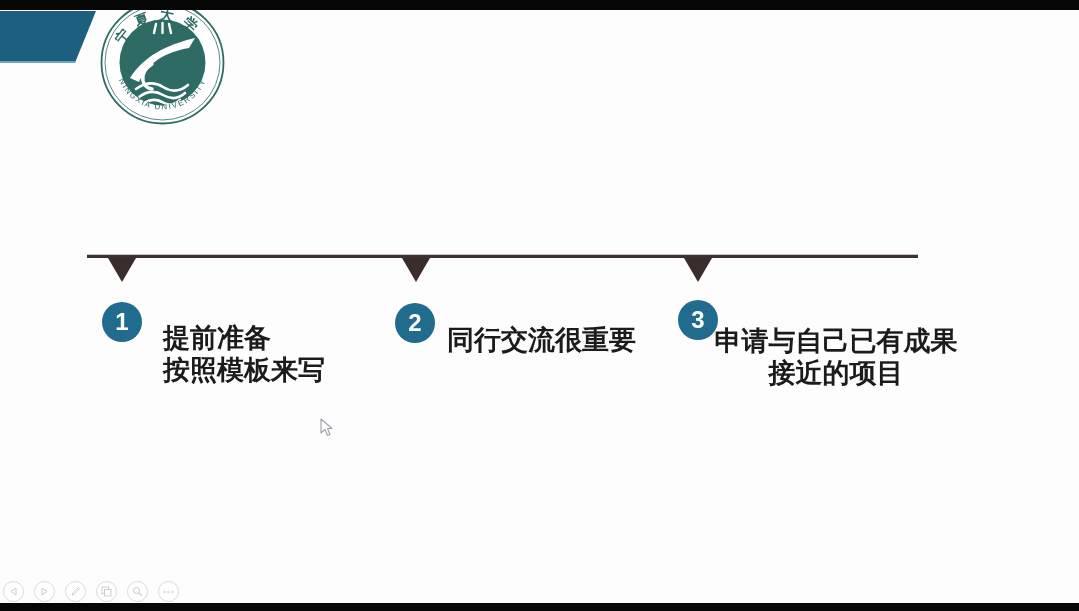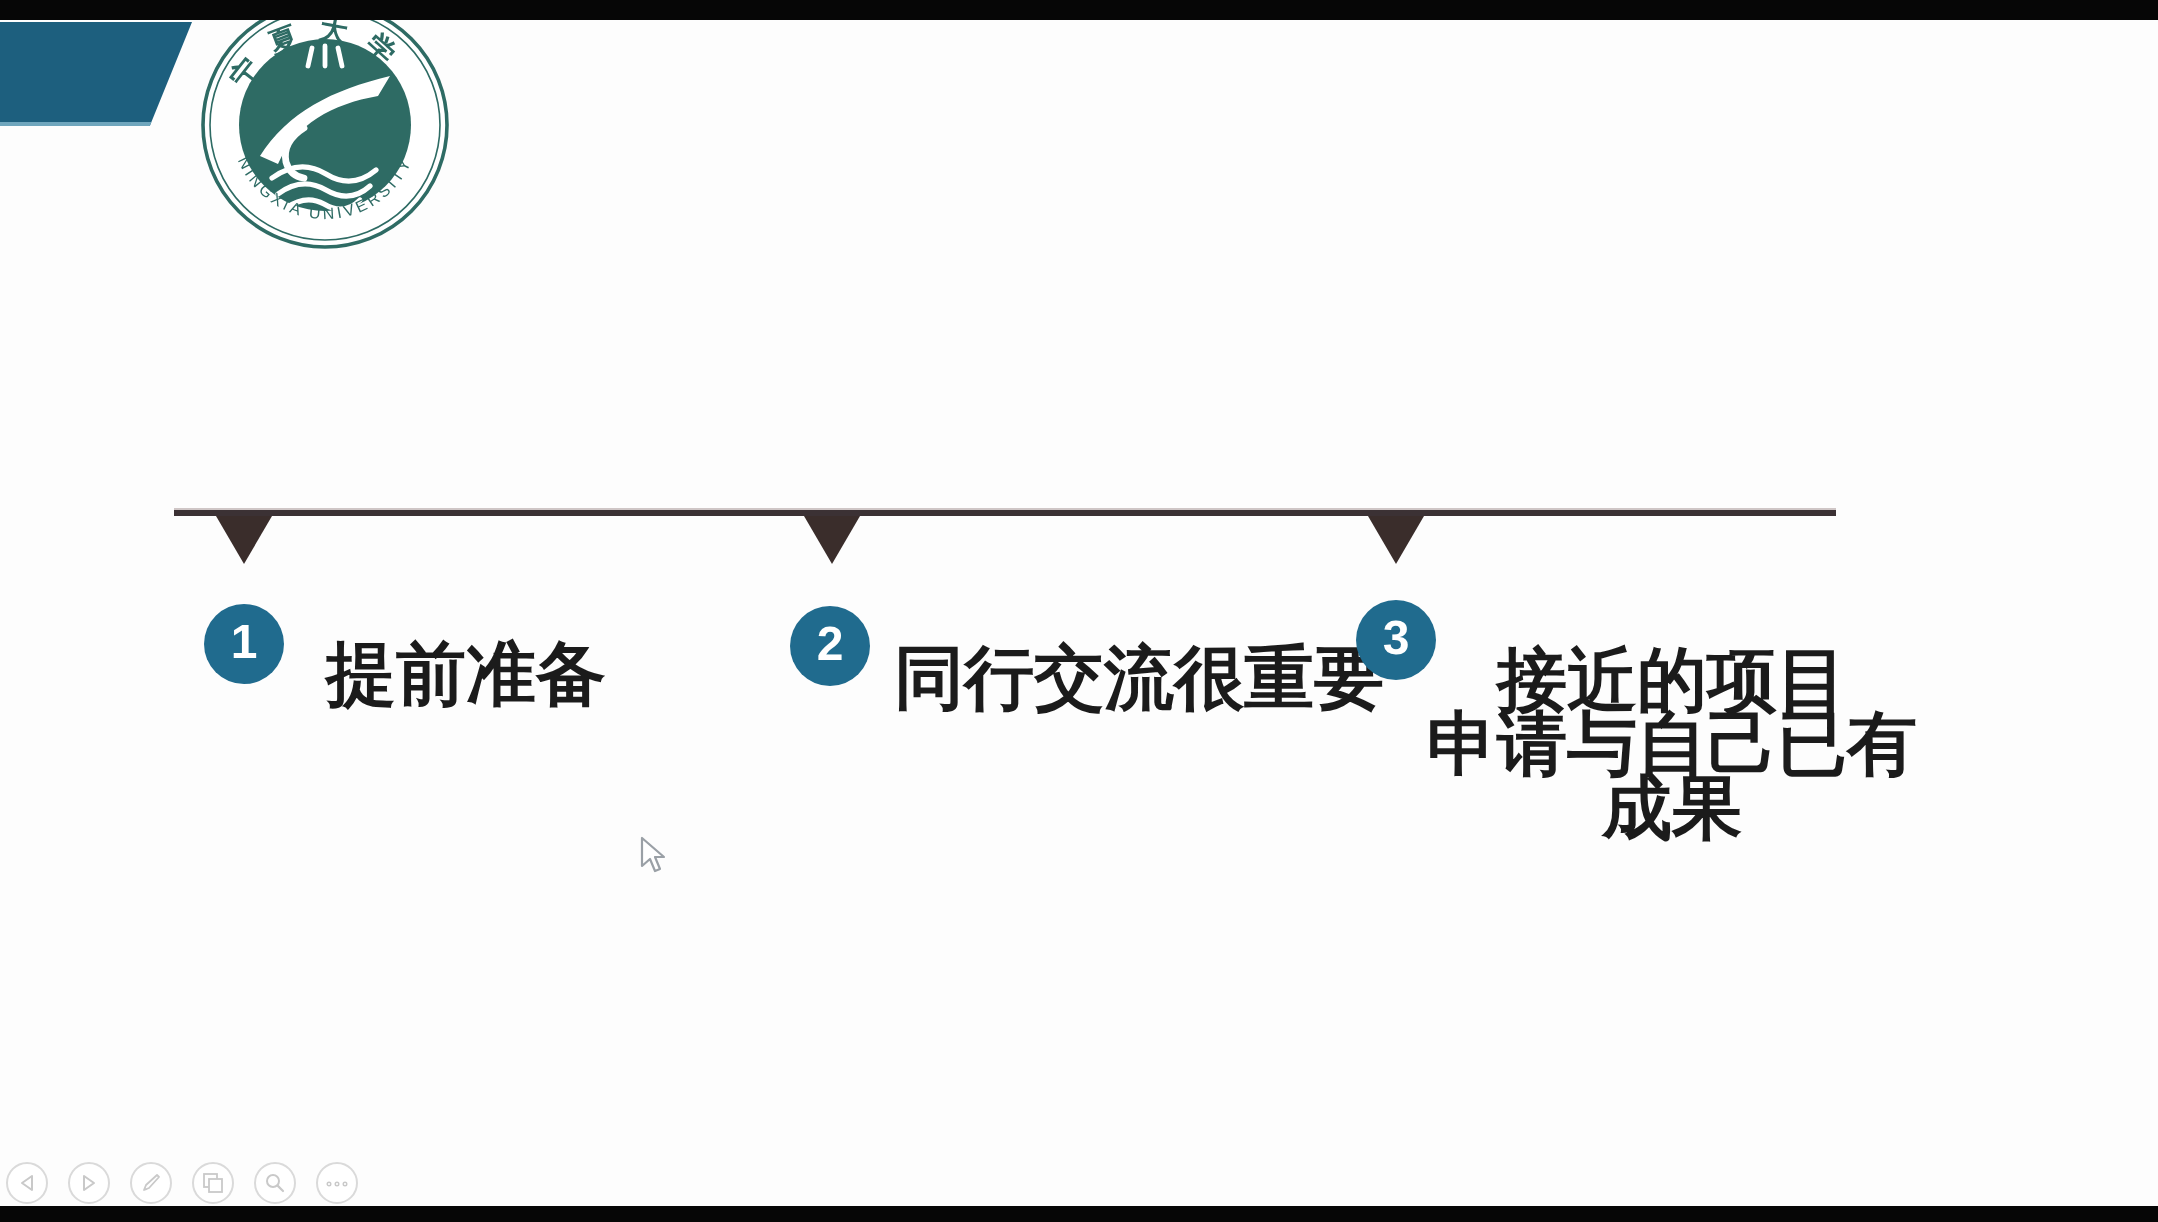--- a/index.html
+++ b/index.html
@@ -60,21 +60,21 @@
     display: flex; align-items: center; justify-content: center;
     line-height: 1;
   }
   .circle-1 { left: 102px; top: 302px; }
   .circle-2 { left: 395px; top: 303px; }
   .circle-3 { left: 678px; top: 300px; }
 
   .step-text {
     position: absolute;
     color: #1b1b1b;
-    font-size: 35px; font-weight: bold;
+    font-size: 27px; font-weight: bold;
     line-height: 32px;
     white-space: nowrap;
   }
   .text-1 { left: 163px; top: 322px; text-align: left; }
   .text-2 { left: 447px; top: 324px; }
   .text-3 { left: 710px; top: 325px; width: 252px; text-align: center; white-space: normal; }
 
   .cursor { position: absolute; left: 318px; top: 417px; z-index: 15; }
 
   .toolbar {
@@ -131,35 +131,36 @@
   <div class="timeline-line"></div>
   <div class="timeline-marker marker-1"></div>
   <div class="timeline-marker marker-2"></div>
   <div class="timeline-marker marker-3"></div>
 
   <div class="step-circle circle-1">
     <span>1</span>
   </div>
   <div class="step-text text-1">
     <div>提前准备</div>
+    <div>按照模板来写</div>
   </div>
 
   <div class="step-circle circle-2">
     <span>2</span>
   </div>
   <div class="step-text text-2">
     <div>同行交流很重要</div>
   </div>
 
   <div class="step-circle circle-3">
     <span>3</span>
   </div>
   <div class="step-text text-3">
+    <div>申请与自己已有成果</div>
     <div>接近的项目</div>
-    <div>申请与自己已有成果</div>
   </div>
 
   <svg class="cursor" width="16" height="22" viewBox="0 0 16 22">
     <path d="M3,2 L3,16 L7,12.5 L9.5,18.5 L12,17.5 L9.5,11.5 L14,11.5 Z" fill="#ffffff" stroke="#9aa0a6" stroke-width="1.1" stroke-linejoin="round"></path>
   </svg>
 
   <div class="toolbar">
     <button class="tool-btn" title="">
       <svg width="9" height="9" viewBox="0 0 9 9">
         <path d="M7,1 L2,4.5 L7,8 Z" fill="none" stroke="#c9c9c9" stroke-width="1" stroke-linejoin="round"></path>

